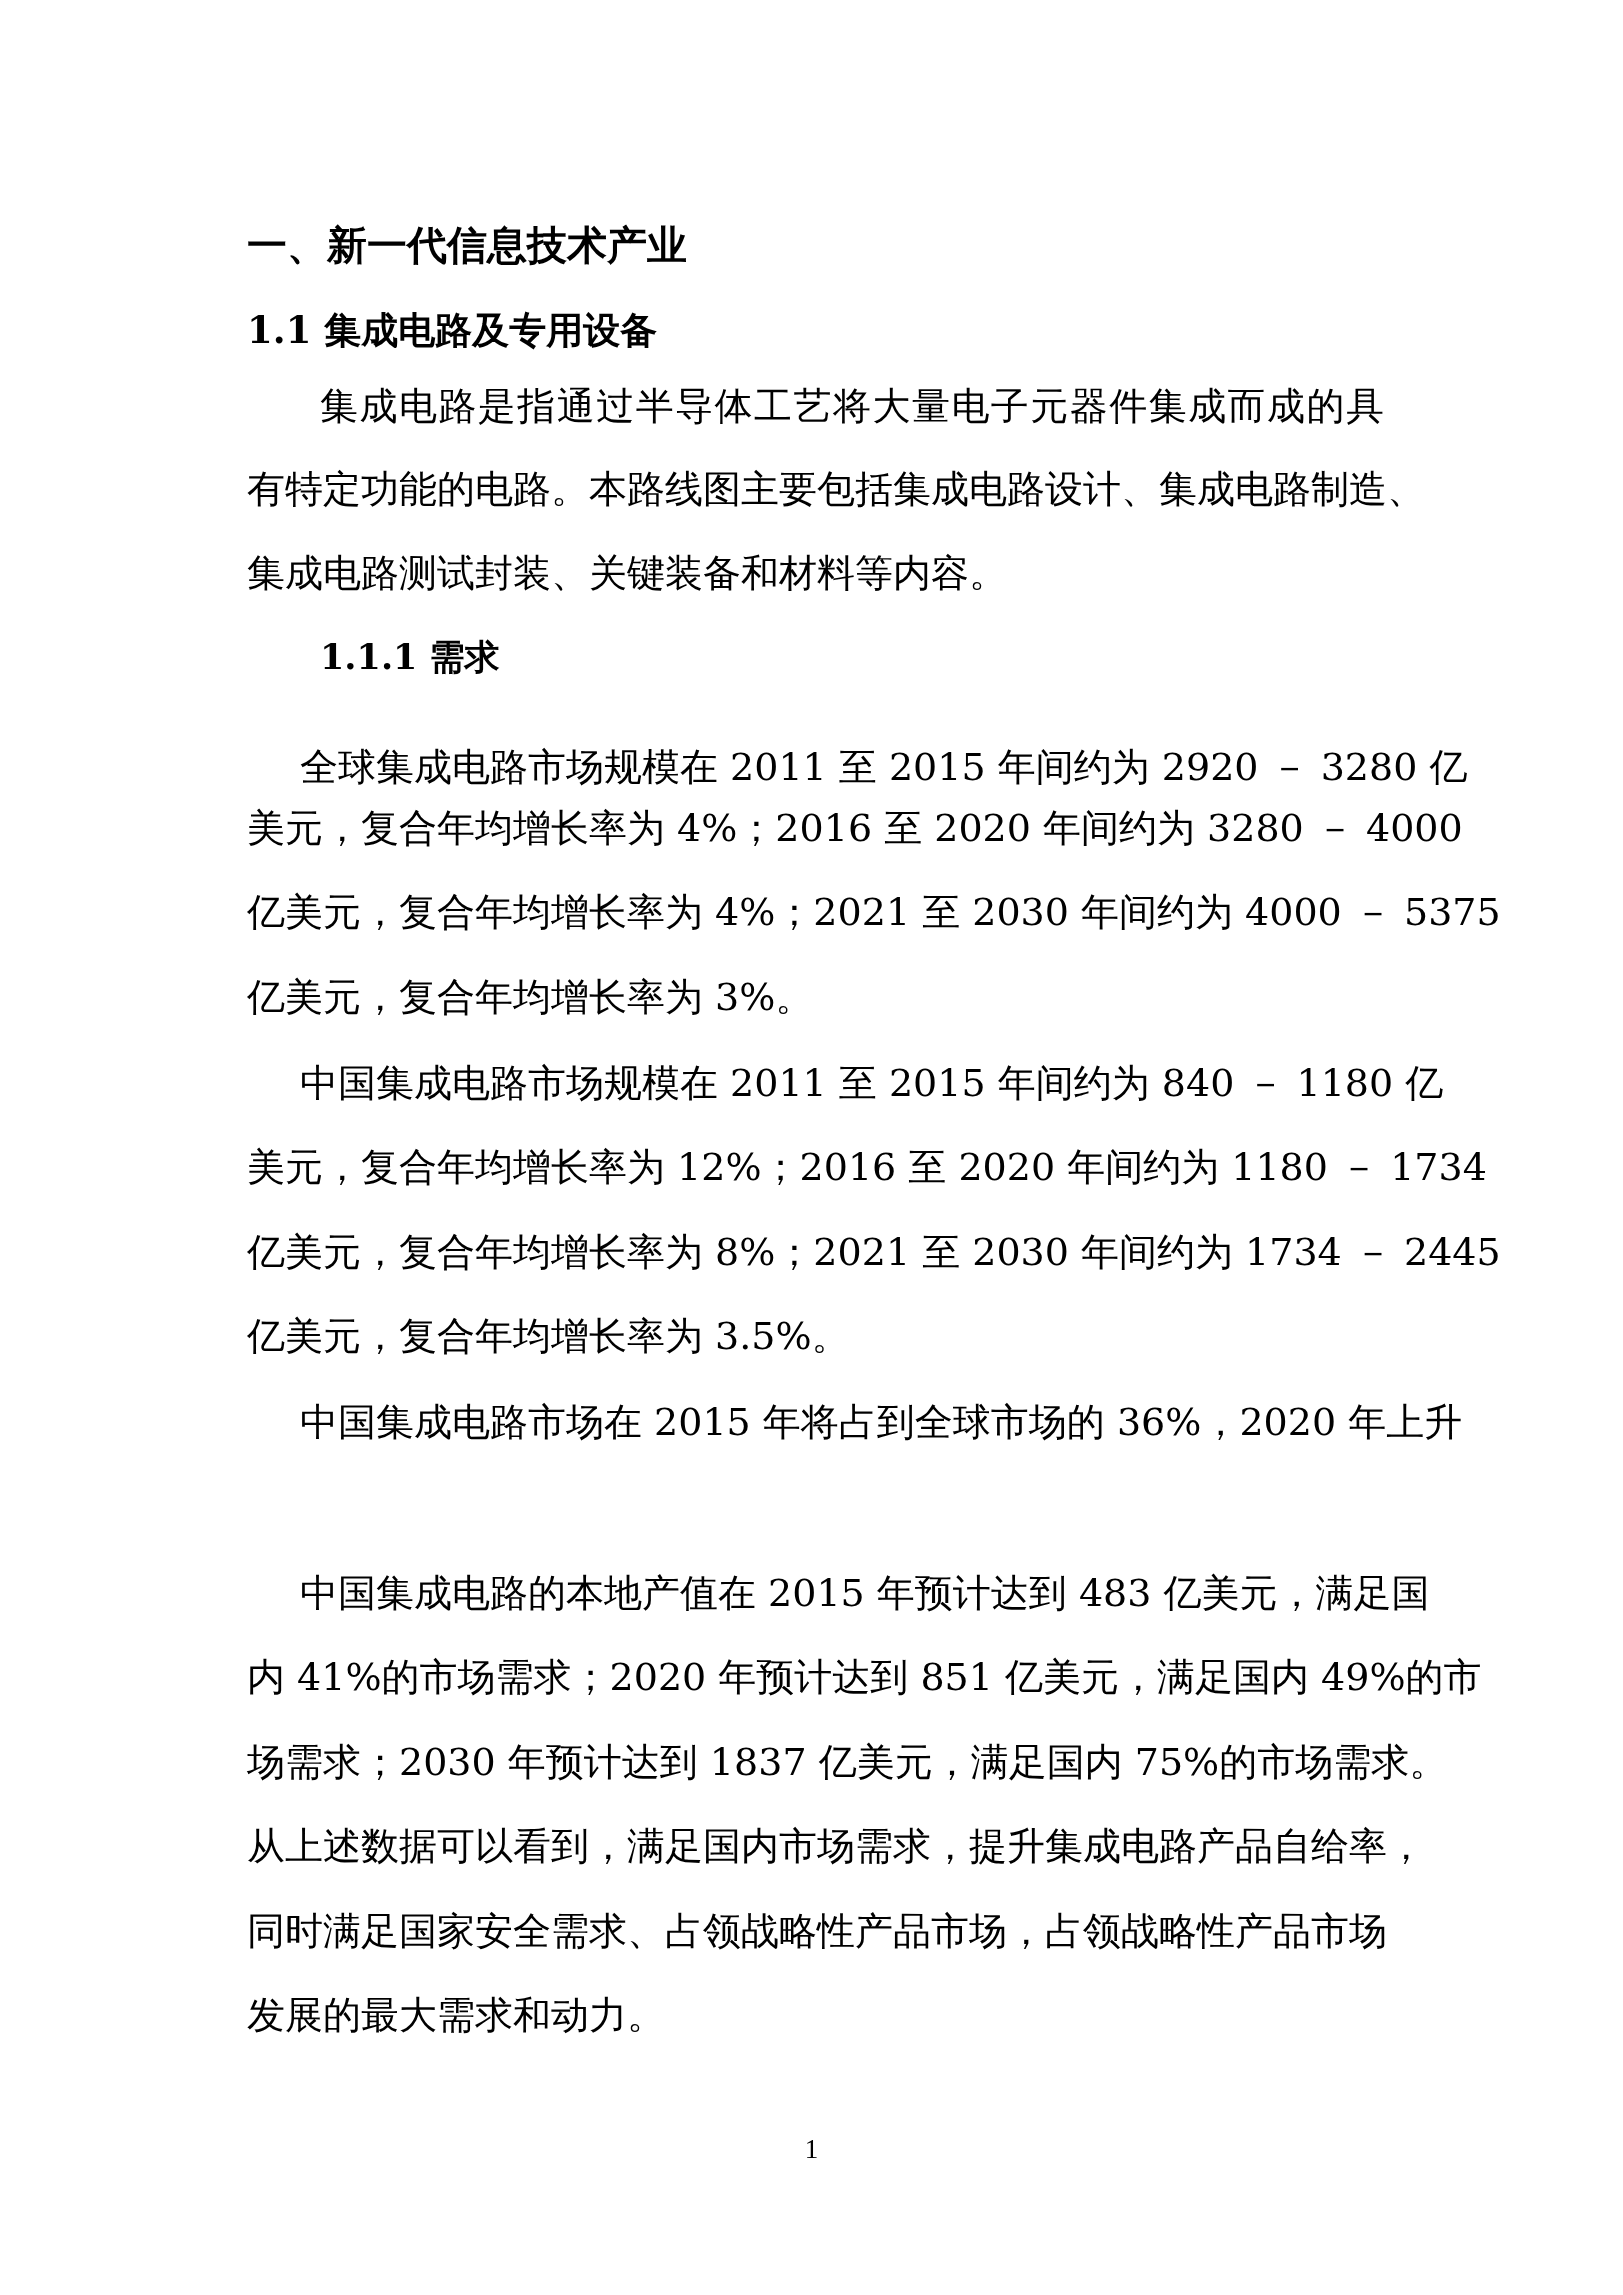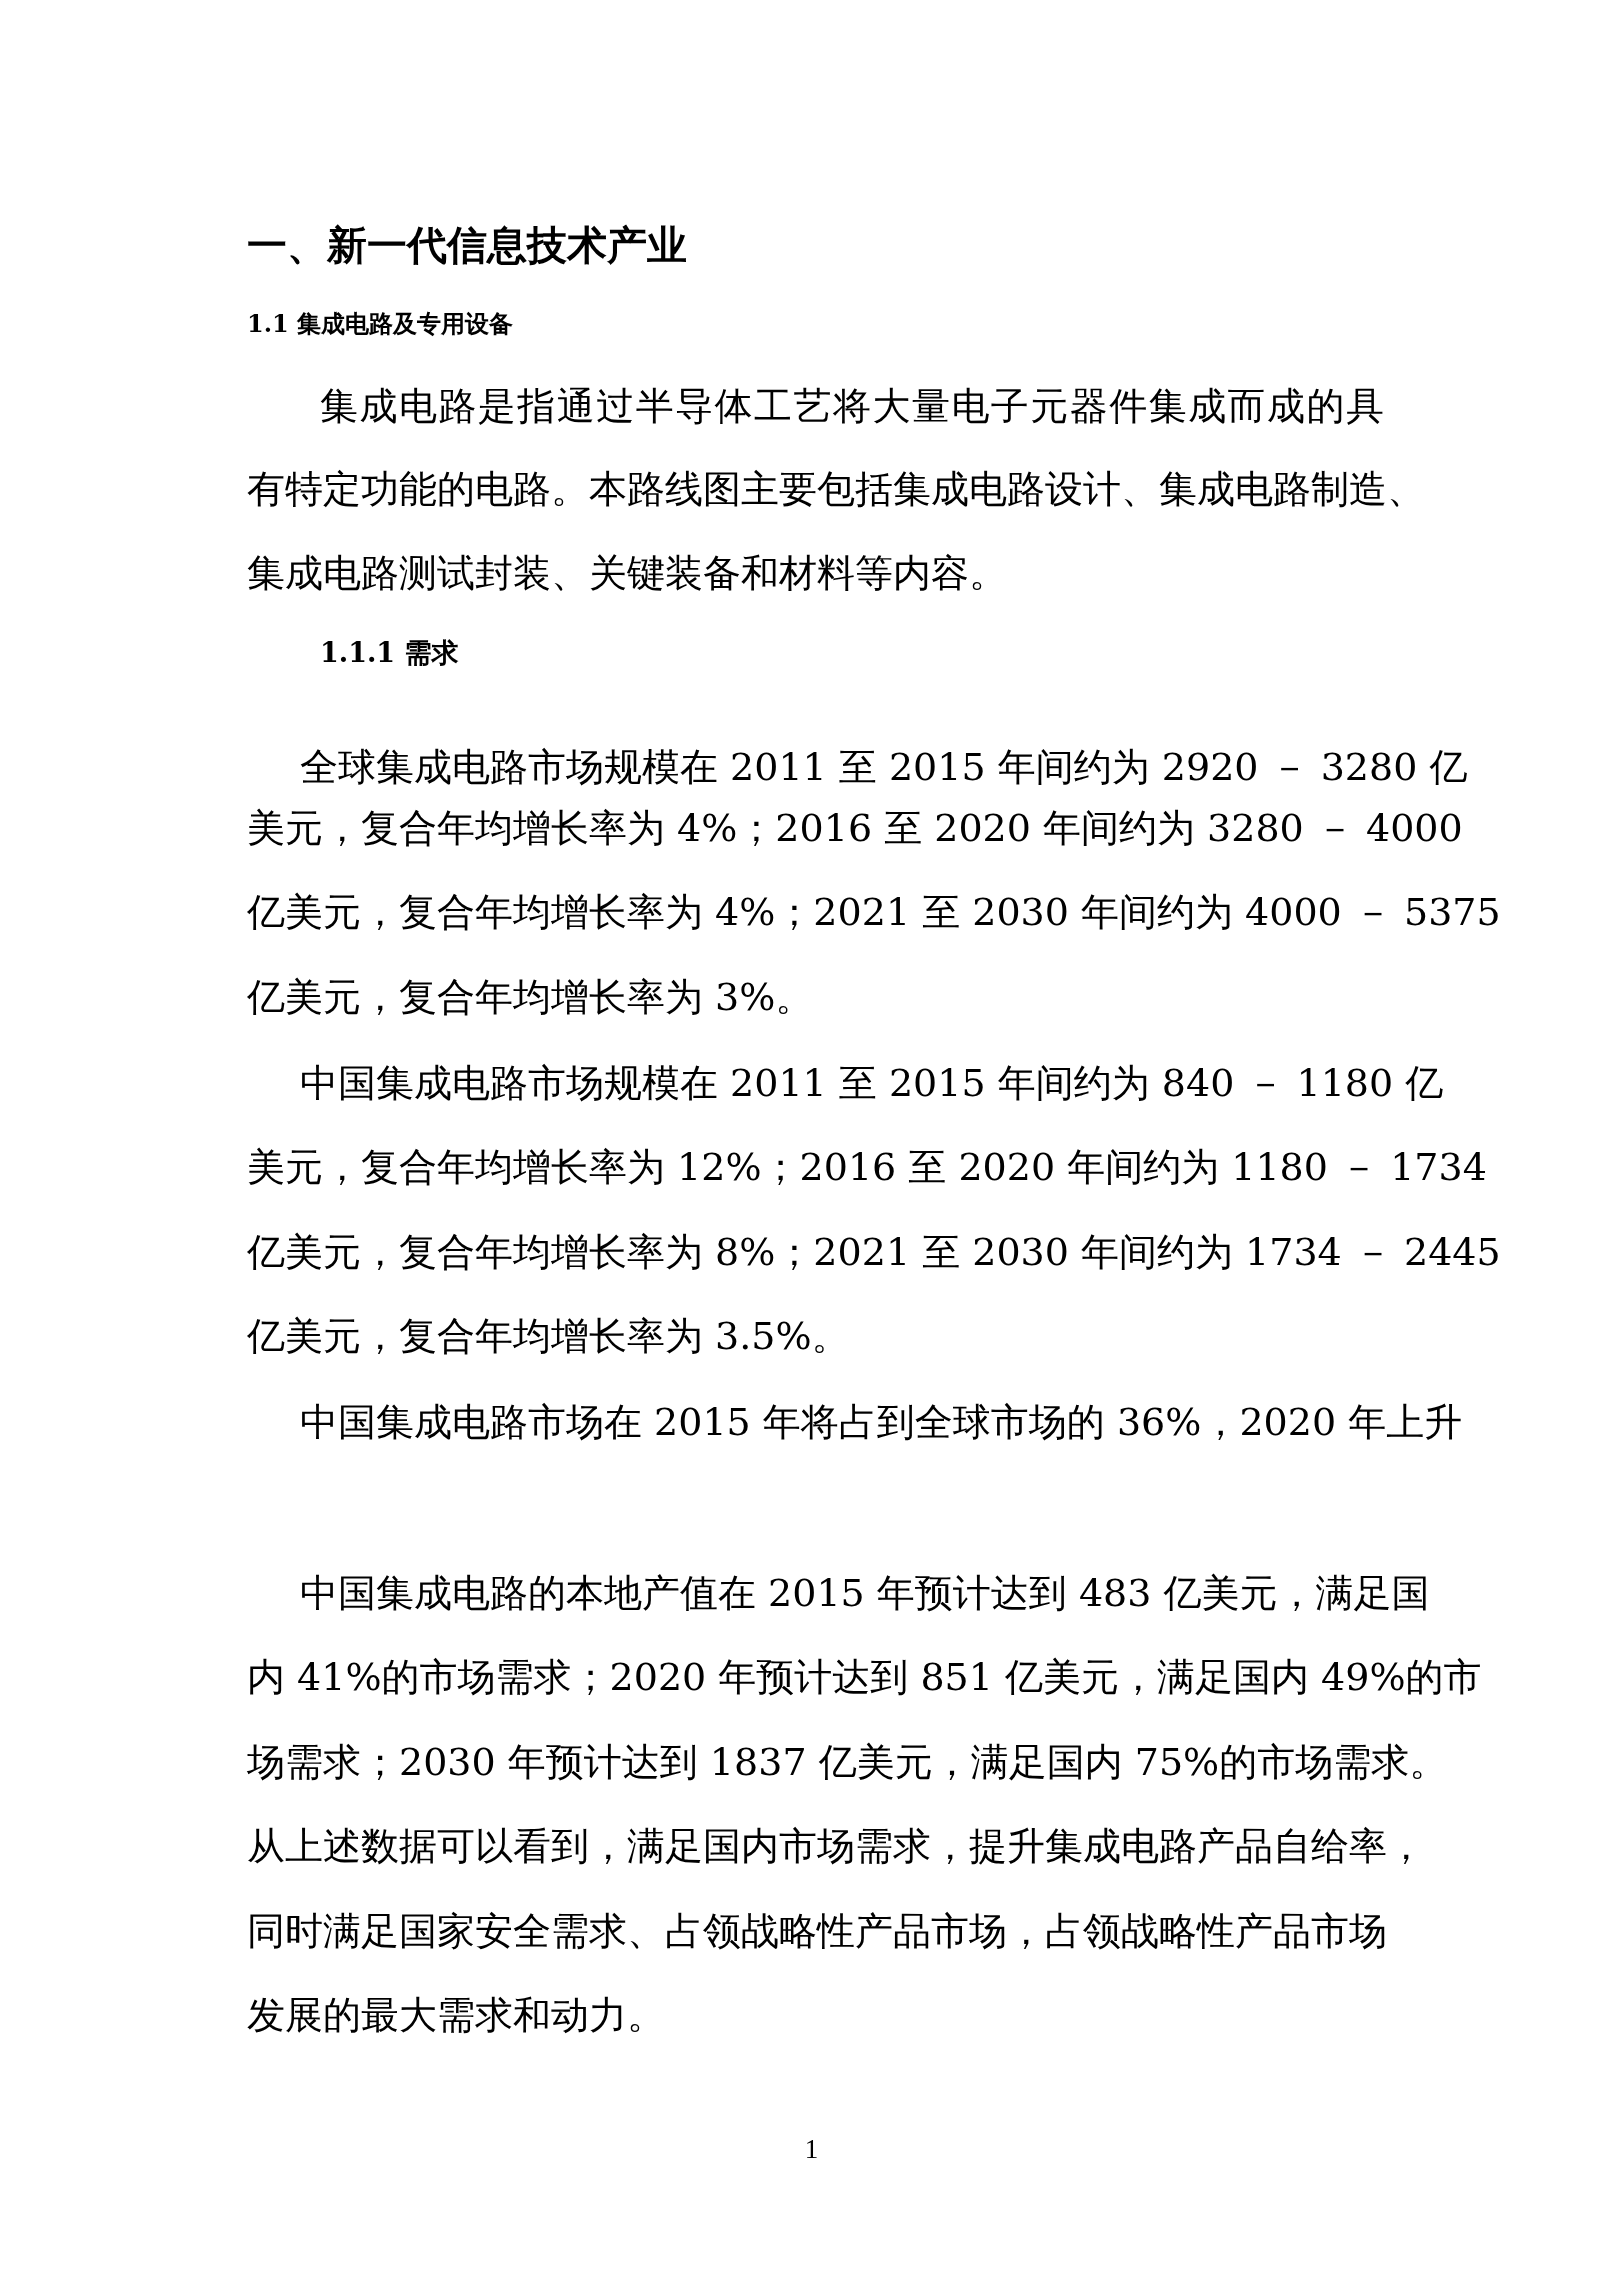--- a/index.html
+++ b/index.html
@@ -3,22 +3,22 @@
 <meta charset="utf-8">
 <style>
   html, body { margin: 0; padding: 0; background: #ffffff; }
   body { width: 1623px; height: 2295px; position: relative; overflow: hidden;
          font-family: "DejaVu Serif", "Liberation Serif", serif; color: #000; }
   .page { position: absolute; left: 0; top: 0; width: 1623px; height: 2295px; }
   .line { position: absolute; left: 247px; width: 1137px; font-size: 38px; line-height: 1;
           white-space: nowrap; text-align: justify; text-align-last: justify; }
   .last { text-align-last: left; }
   .h1 { font-size: 40px; font-weight: bold; text-align-last: left; }
-  .h2 { font-size: 24px; font-weight: bold; text-align-last: left; }
-  .h3 { font-size: 27px; font-weight: bold; text-align-last: left; }
+  .h2 { font-size: 37px; font-weight: bold; text-align-last: left; }
+  .h3 { font-size: 35px; font-weight: bold; text-align-last: left; }
   .pagenum { position: absolute; left: 0; width: 1623px; text-align: center; top: 2134px;
              font-size: 27px; font-family: "Liberation Serif", serif; }
 </style>
 </head>
 <body>
 
 <div class="page">
   <div class="line h1" style="top:225px;">一、新一代信息技术产业</div>
   <div class="line h2" style="top:312px;">1.1 集成电路及专用设备</div>
 

